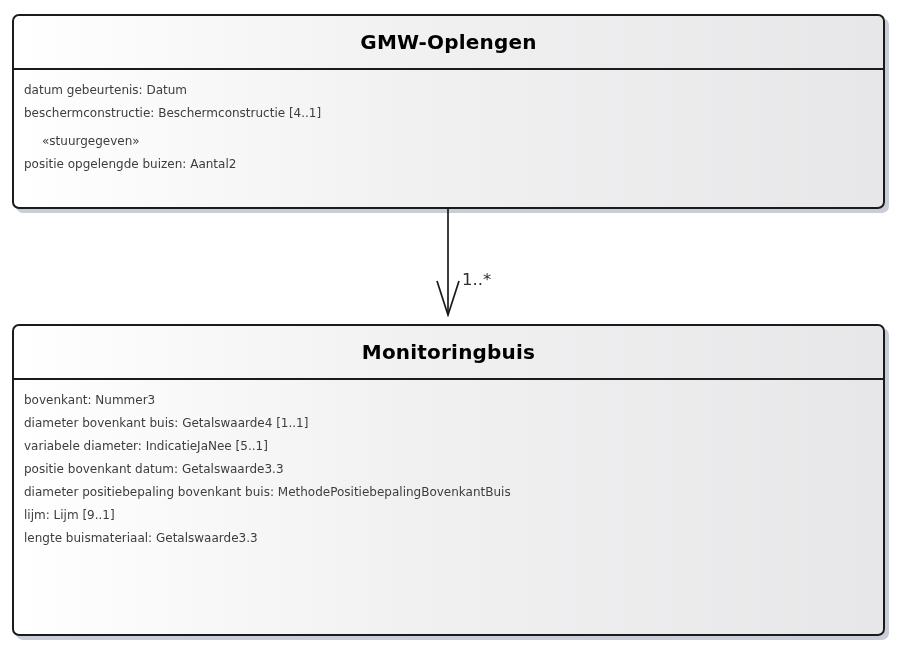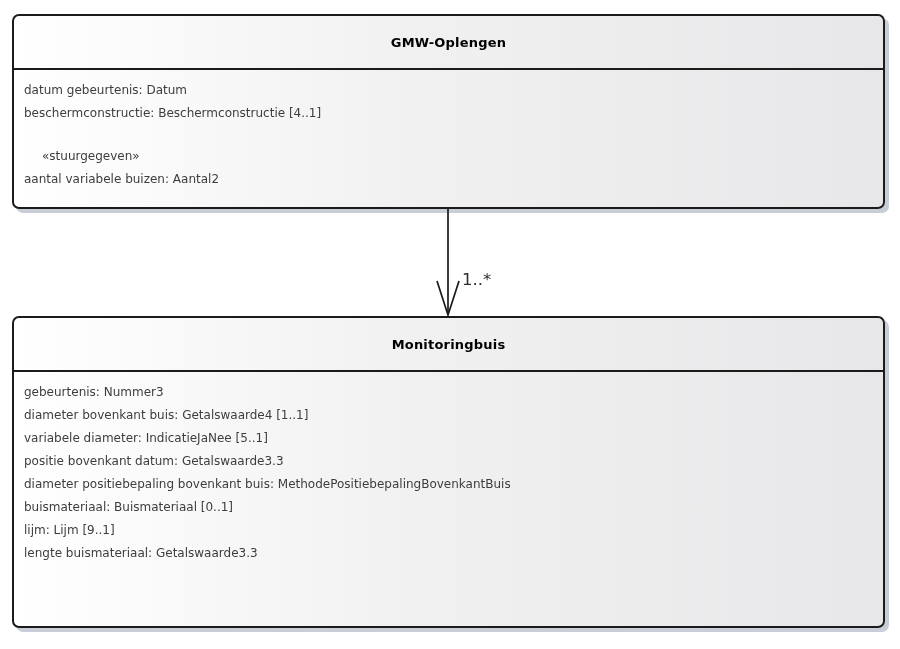--- a/index.html
+++ b/index.html
@@ -21,41 +21,41 @@
     position: absolute;
     left: 12px;
     width: 873px;
     box-sizing: border-box;
     border: 2px solid #1b1b1b;
     border-radius: 7px;
     background: linear-gradient(90deg, #ffffff 0%, #f1f1f2 45%, #e7e7e9 100%);
     box-shadow: 4px 4px 0 #c9cdd8;
   }
   .class-top { top: 14px; height: 195px; }
-  .class-bottom { top: 316px; height: 312px; }
+  .class-bottom { top: 324px; height: 312px; }
   .uml-title {
     height: 52px;
     border-bottom: 2px solid #1b1b1b;
     display: flex;
     align-items: center;
     justify-content: center;
     font-weight: bold;
-    font-size: 13px;
+    font-size: 20px;
     color: #000000;
     letter-spacing: 0.2px;
   }
   .uml-attrs {
     padding: 9px 10px 0 10px;
     font-size: 12px;
     line-height: 23px;
     color: #3d3d3d;
     white-space: nowrap;
   }
   .attr-line { height: 23px; }
-  .stereotype-block { margin-top: 20px; }
+  .stereotype-block { margin-top: 5px; }
   .stereotype { padding-left: 18px; height: 23px; }
   .assoc-arrow {
     position: absolute;
     left: 428px;
     top: 209px;
     width: 80px;
     height: 108px;
   }
   .multiplicity {
     position: absolute;
@@ -73,41 +73,40 @@
   <div class="uml-class class-top">
     <div class="uml-title">GMW-Oplengen</div>
     <div class="uml-attrs">
       <div>
           <div class="attr-line">datum gebeurtenis: Datum</div>
           <div class="attr-line">beschermconstructie: Beschermconstructie [4..1]</div>
         </div>
       <div class="stereotype-block">
         <div class="stereotype">«stuurgegeven»</div>
         <div>
-            <div class="attr-line">aantal variabele buizen: Aantal2</div>
+            <div class="attr-line">positie opgelengde buizen: Aantal2</div>
           </div>
       </div>
     </div>
   </div>
 
   <svg class="assoc-arrow" width="80" height="108" viewBox="0 0 80 108">
     <line x1="20" y1="0" x2="20" y2="106" stroke="#1a1a1a" stroke-width="1.7"></line>
     <polyline points="9,72 20,106 31,72" fill="none" stroke="#1a1a1a" stroke-width="1.7"></polyline>
   </svg>
   <div class="multiplicity">1..*</div>
 
   <div class="uml-class class-bottom">
     <div class="uml-title">Monitoringbuis</div>
     <div class="uml-attrs">
       <div>
-          <div class="attr-line">gebeurtenis: Nummer3</div>
+          <div class="attr-line">bovenkant: Nummer3</div>
           <div class="attr-line">diameter bovenkant buis: Getalswaarde4 [1..1]</div>
           <div class="attr-line">variabele diameter: IndicatieJaNee [5..1]</div>
           <div class="attr-line">positie bovenkant datum: Getalswaarde3.3</div>
           <div class="attr-line">diameter positiebepaling bovenkant buis: MethodePositiebepalingBovenkantBuis</div>
-          <div class="attr-line">buismateriaal: Buismateriaal [0..1]</div>
           <div class="attr-line">lijm: Lijm [9..1]</div>
           <div class="attr-line">lengte buismateriaal: Getalswaarde3.3</div>
         </div>
     </div>
   </div>
 
 </div>
 
 </body></html>

